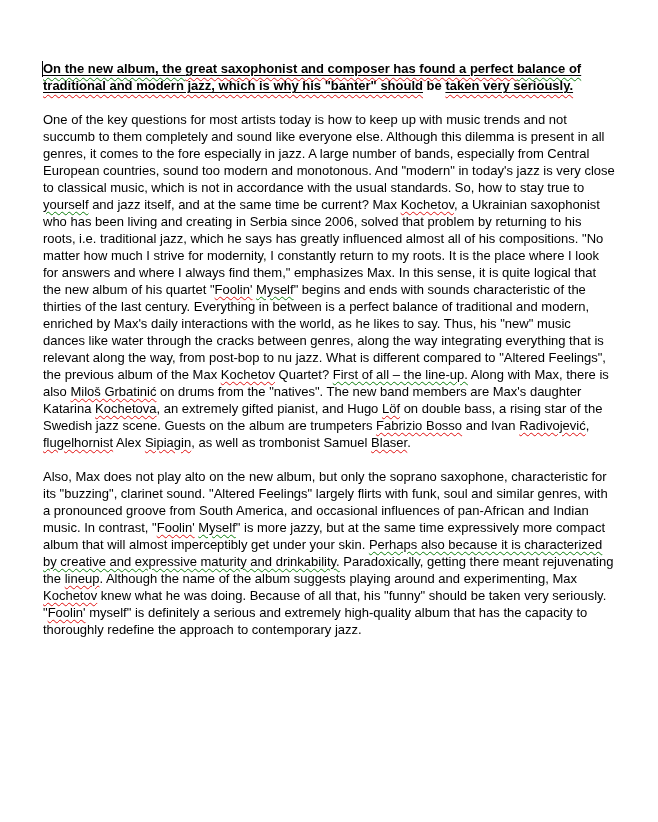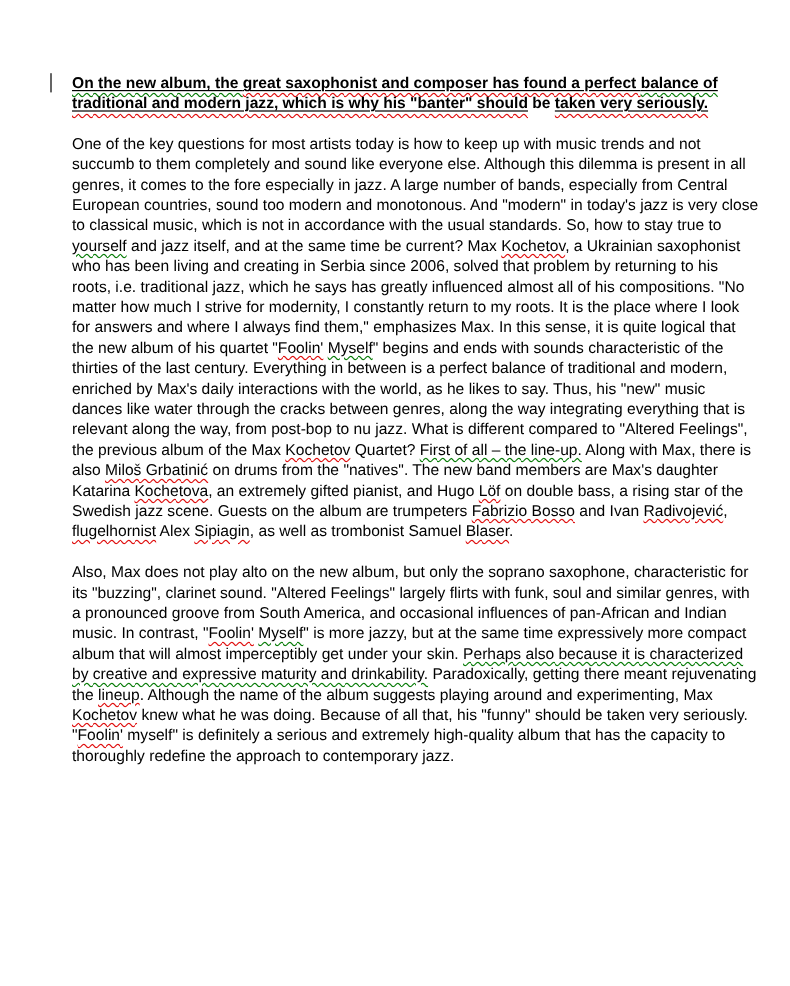--- a/index.html
+++ b/index.html
@@ -7,21 +7,21 @@
     width: 658px;
     height: 822px;
     background: #ffffff;
     position: relative;
     font-family: "Liberation Sans", sans-serif;
     color: #000000;
     overflow: hidden;
   }
   .doc {
     position: absolute;
-    left: 60px;
+    left: 43px;
     top: 60px;
     width: 573px;
     font-size: 13px;
     line-height: 17px;
   }
   p { margin: 0 0 17px 0; }
   p.heading { font-weight: bold; }
   
   .u {
     text-decoration-line: underline;

